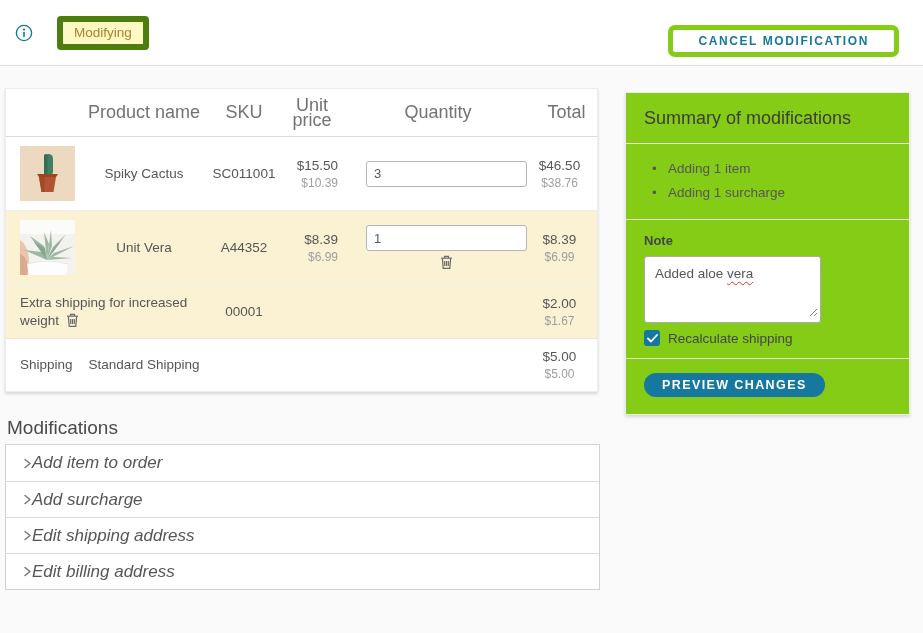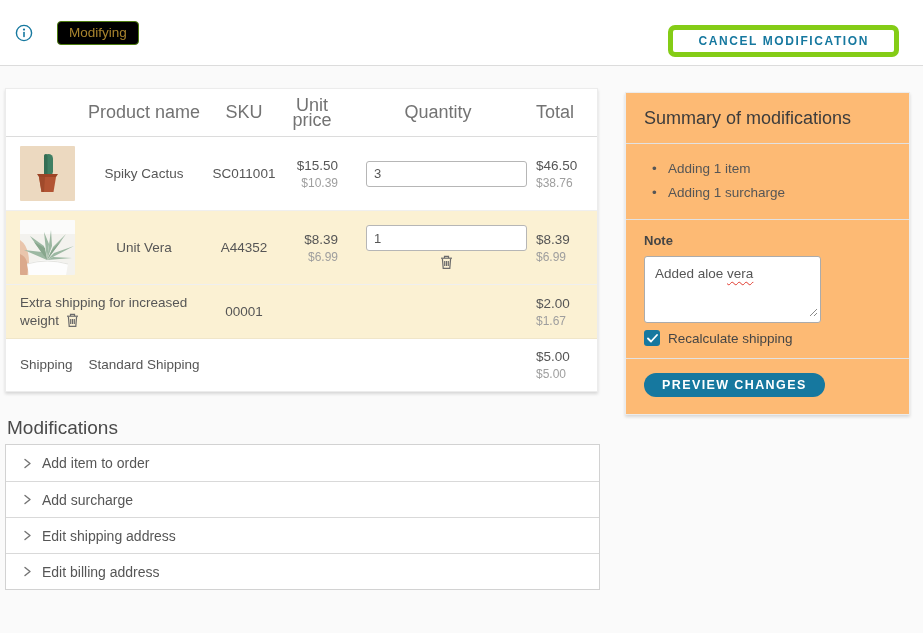--- a/index.html
+++ b/index.html
@@ -4,58 +4,58 @@
 <style>
   * { margin:0; padding:0; box-sizing:border-box; }
   html,body { background:#fafafa; }
   body { font-family:"Liberation Sans", sans-serif; color:#565656; }
   .stage { position:relative; width:923px; height:633px; background:#fafafa; overflow:hidden; }
 
   
   .topbar { position:absolute; top:0; left:0; width:923px; height:66px; background:#fff;
             border-bottom:1px solid #dcdcdc; display:flex; align-items:center; }
   .info-ic { margin-left:15px; width:18px; height:18px; flex:0 0 auto; cursor:pointer; }
-  .badge { margin-left:24px; background:#000000; border:1px solid #4d7c0f; color:#a8842e;
+  .badge { margin-left:24px; background:#fef9c3; border:6px solid #4d7c0f; color:#a8842e;
            font-size:13.5px; padding:3px 11px 4px; border-radius:4px; }
   .cancel-btn { position:absolute; right:24px; top:25px; height:32px; padding:0 25px;
            background:#fff; border:5px solid #84cc16; border-radius:7px; color:#16789f;
            font-family:"Liberation Sans",sans-serif; font-size:12px; font-weight:600;
            letter-spacing:1.6px; cursor:pointer; }
 
   
   .table-card { position:absolute; left:5px; top:88px; width:593px; background:#fff;
            border:1px solid #ececec; box-shadow:0 2px 3px rgba(0,0,0,.14); }
   .trow { display:grid; grid-template-columns:78px 120px 80px 56px 196px 1fr; align-items:center; }
   .thead { height:48px; border-bottom:1px solid #dcdcdc; color:#737373; font-size:18px; }
   .thead .c { padding:0; }
   .c-name { text-align:center; }
   .c-sku  { text-align:center; }
   .c-unit { text-align:right; padding-right:2px; }
   .thead .c-unit { text-align:center; line-height:15px; }
-  .c-total { text-align:left; padding-right:14px; }
+  .c-total { text-align:center; padding-right:14px; }
   .prod-row { height:74px; border-bottom:1px solid #efefef; }
   .row-hl { background:#fbf1d3; }
   .thumb { width:55px; height:55px; margin-left:14px; border-radius:1px; display:block; }
   .cell-main { font-size:13.5px; color:#565656; line-height:18px; }
   .sub { font-size:12px; color:#9e9e9e; line-height:16px; }
   .qty-wrap { display:flex; flex-direction:column; align-items:flex-start; margin-left:26px; }
   .qty-input { width:161px; height:26px; border:1px solid #b6b6b6; border-radius:3px;
            font-family:"Liberation Sans",sans-serif; font-size:13px; color:#565656;
            padding:0 7px; background:#fff; }
   .qty-trash { width:161px; display:flex; justify-content:center; margin-top:3px; }
   .icon-btn { background:none; border:none; padding:0; cursor:pointer; line-height:0; }
   .sur-row { height:54px; border-bottom:1px solid #f0e6c9; }
   .sur-label { grid-column:1 / span 2; padding-left:14px; font-size:13.5px; line-height:18px; }
   .sur-label .trash-inline { vertical-align:-3px; margin-left:6px; }
   .ship-row { height:52px; }
   .ship-label { padding-left:14px; font-size:13.5px; }
   .ship-method { text-align:center; font-size:13.5px; line-height:18px; }
 
   
-  .sum-card { position:absolute; left:625px; top:92px; width:285px; background:#fdba74;
+  .sum-card { position:absolute; left:625px; top:92px; width:285px; background:#84cc16;
            border:1px solid #ececec; box-shadow:0 2px 3px rgba(0,0,0,.14); }
   .sum-head { padding:15px 18px 14px; font-size:18px; color:#3c3c3c; font-weight:400; }
   .sum-sec { border-top:1px solid #e2e2e2; }
   .sum-list { list-style:none; padding:13px 18px 14px 26px; }
   .sum-list li { font-size:13.5px; color:#565656; line-height:24px; position:relative; padding-left:16px; }
   .sum-list li::before { content:"•"; position:absolute; left:0; top:0; color:#565656; }
   .note-sec { padding:13px 18px 12px; }
   .note-label { font-size:13px; font-weight:700; color:#454545; }
   .note-box { position:relative; margin-top:8px; width:177px; height:67px; border:1px solid #ababab;
            border-radius:3px; background:#fff; padding:9px 10px; font-size:13.5px; color:#565656;
@@ -72,21 +72,21 @@
            color:#fff; font-family:"Liberation Sans",sans-serif; font-size:12.5px; font-weight:700;
            letter-spacing:1.4px; cursor:pointer; }
 
   
   .mods-title { position:absolute; left:7px; top:417px; font-size:19px; font-weight:400; color:#4a4a4a; }
   .accordion { position:absolute; left:5px; top:444px; width:595px; background:#fff;
            border:1px solid #d2d2d2; }
   .acc-item { height:36px; display:flex; align-items:center; border-top:1px solid #d9d9d9; cursor:pointer; background:#fff; }
   .acc-item:first-child { border-top:none; }
   .acc-chevron { margin-left:17px; line-height:0; }
-  .acc-label { margin-left:10px; font-size:14px; color:#565656; font-weight:500; }
+  .acc-label { font-size:17px; color:#565656; font-weight:500;font-style:italic; }
 </style>
 </head>
 <body>
 
 <div class="stage">
 
   <div class="topbar">
     <span class="info-ic">
       <svg width="18" height="18" viewBox="0 0 18 18">
         <circle cx="9" cy="9" r="7.6" fill="none" stroke="#16789f" stroke-width="1.4"></circle>

